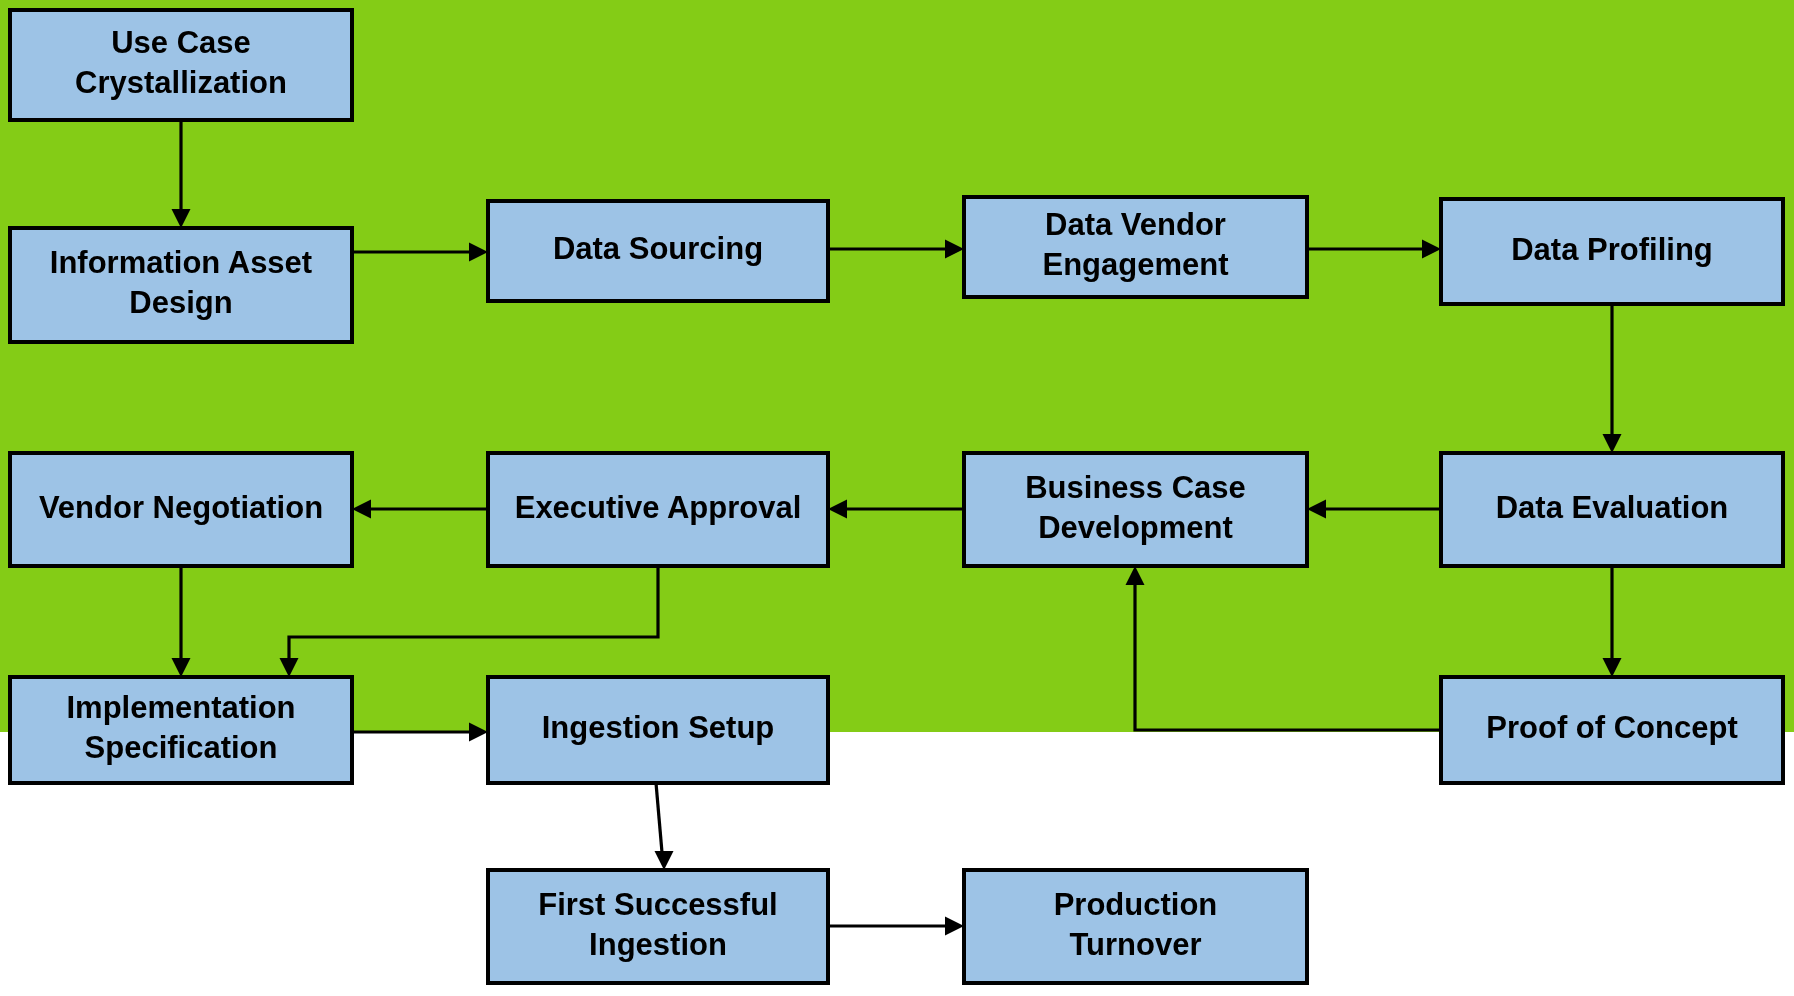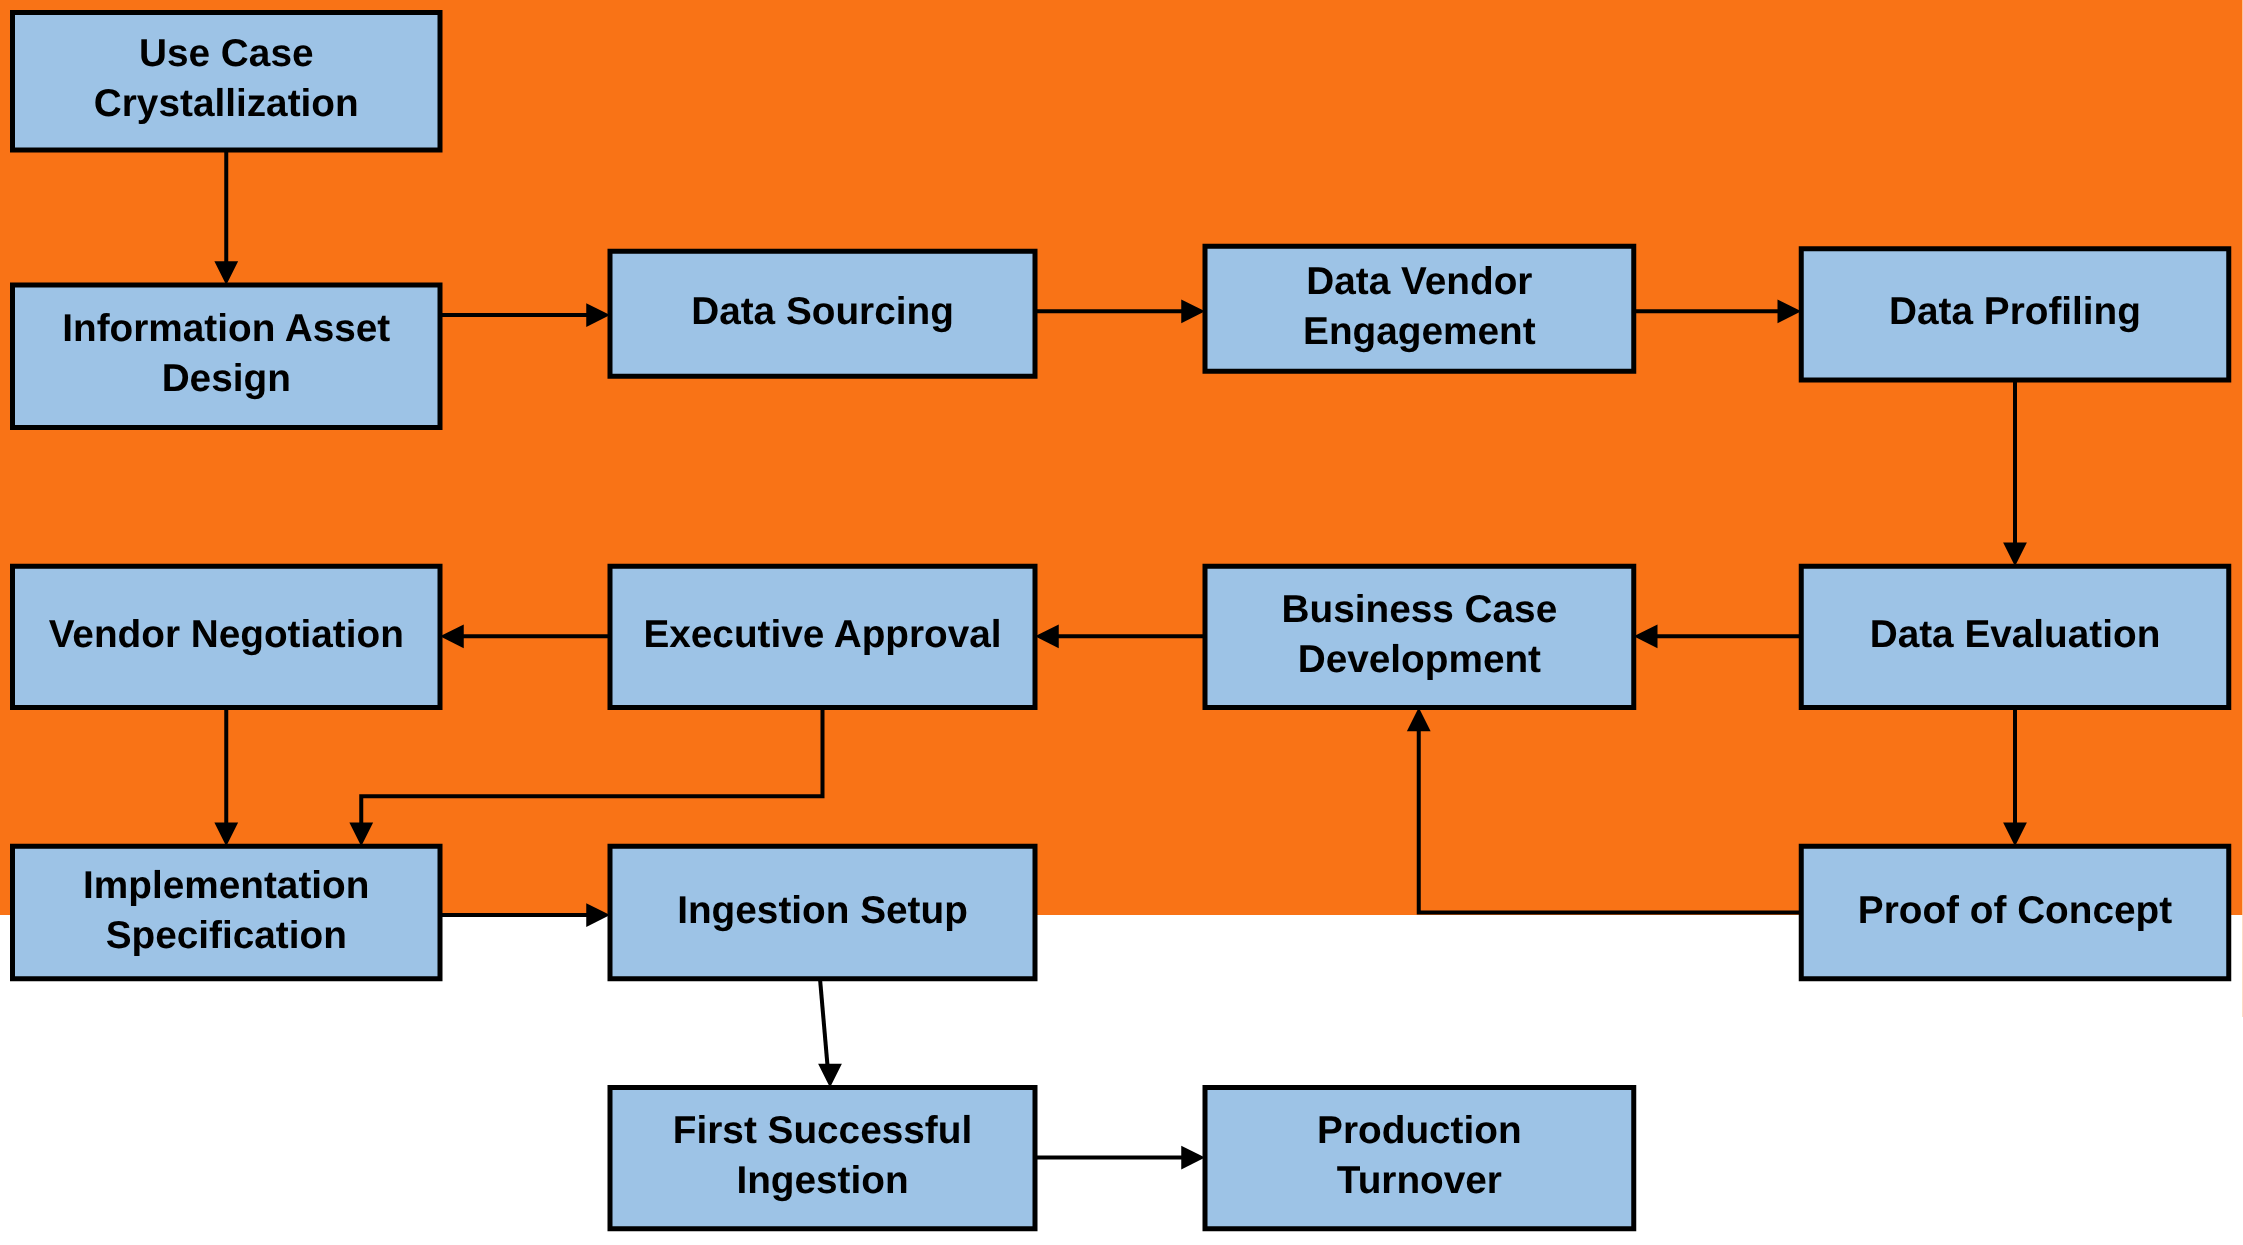--- a/index.html
+++ b/index.html
@@ -11,21 +11,21 @@
   body {
     width: 1794px;
     height: 996px;
     font-family: "Liberation Sans", sans-serif;
     overflow: hidden;
   }
   #flow-root {
     position: relative;
     width: 1794px;
     height: 732px;
-    background: #f97316;
+    background: #84cc16;
   }
   svg#flow-svg {
     position: absolute;
     top: 0;
     left: 0;
     width: 1794px;
     height: 996px;
   }
   .node-rect {
     stroke-width: 4;

